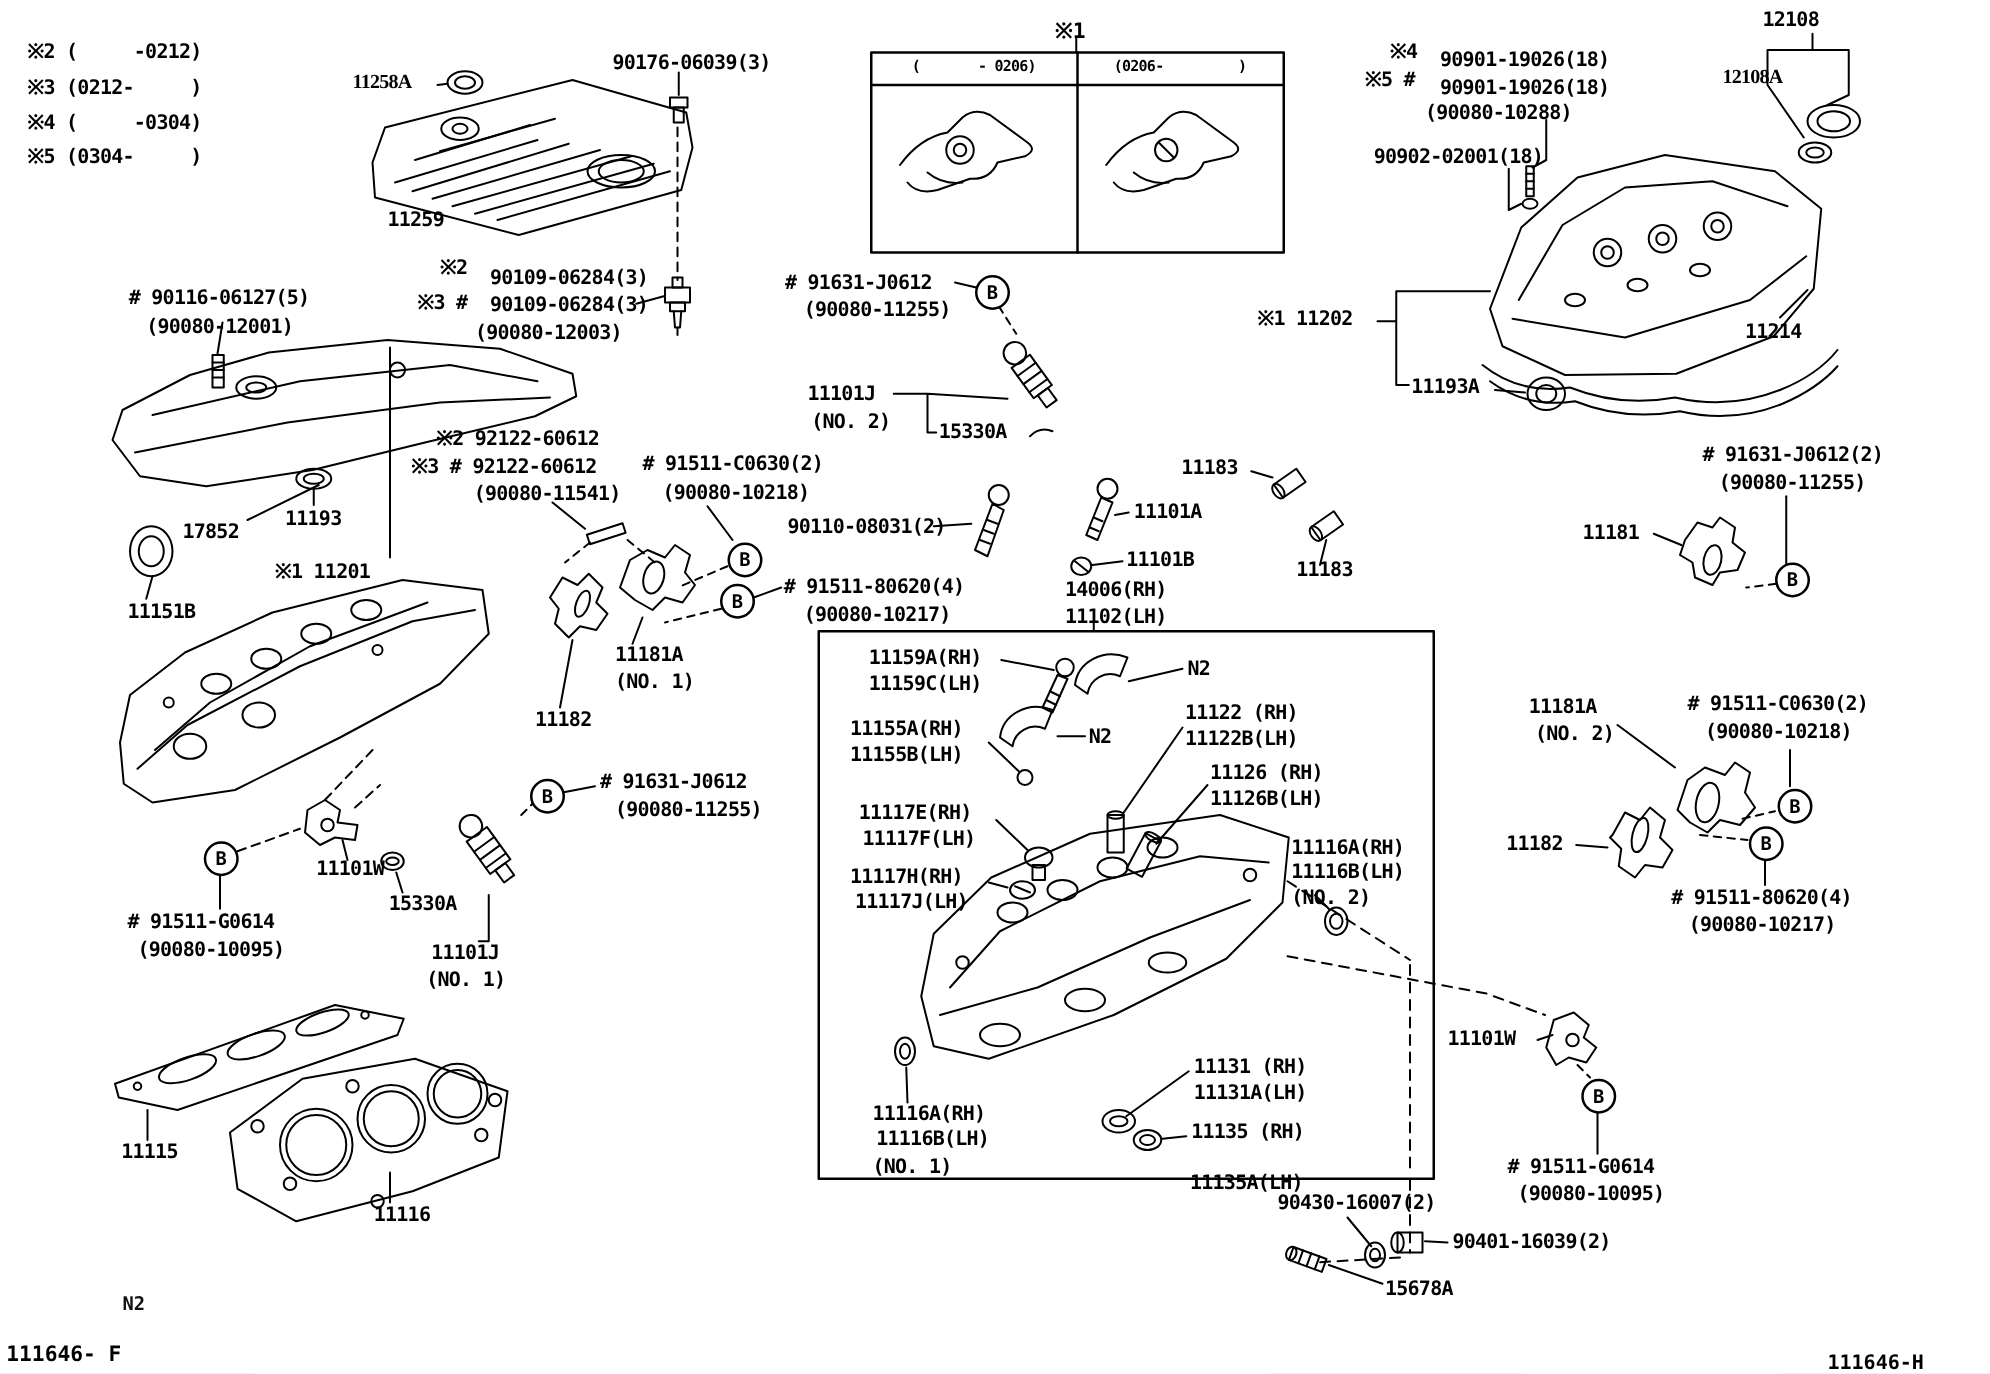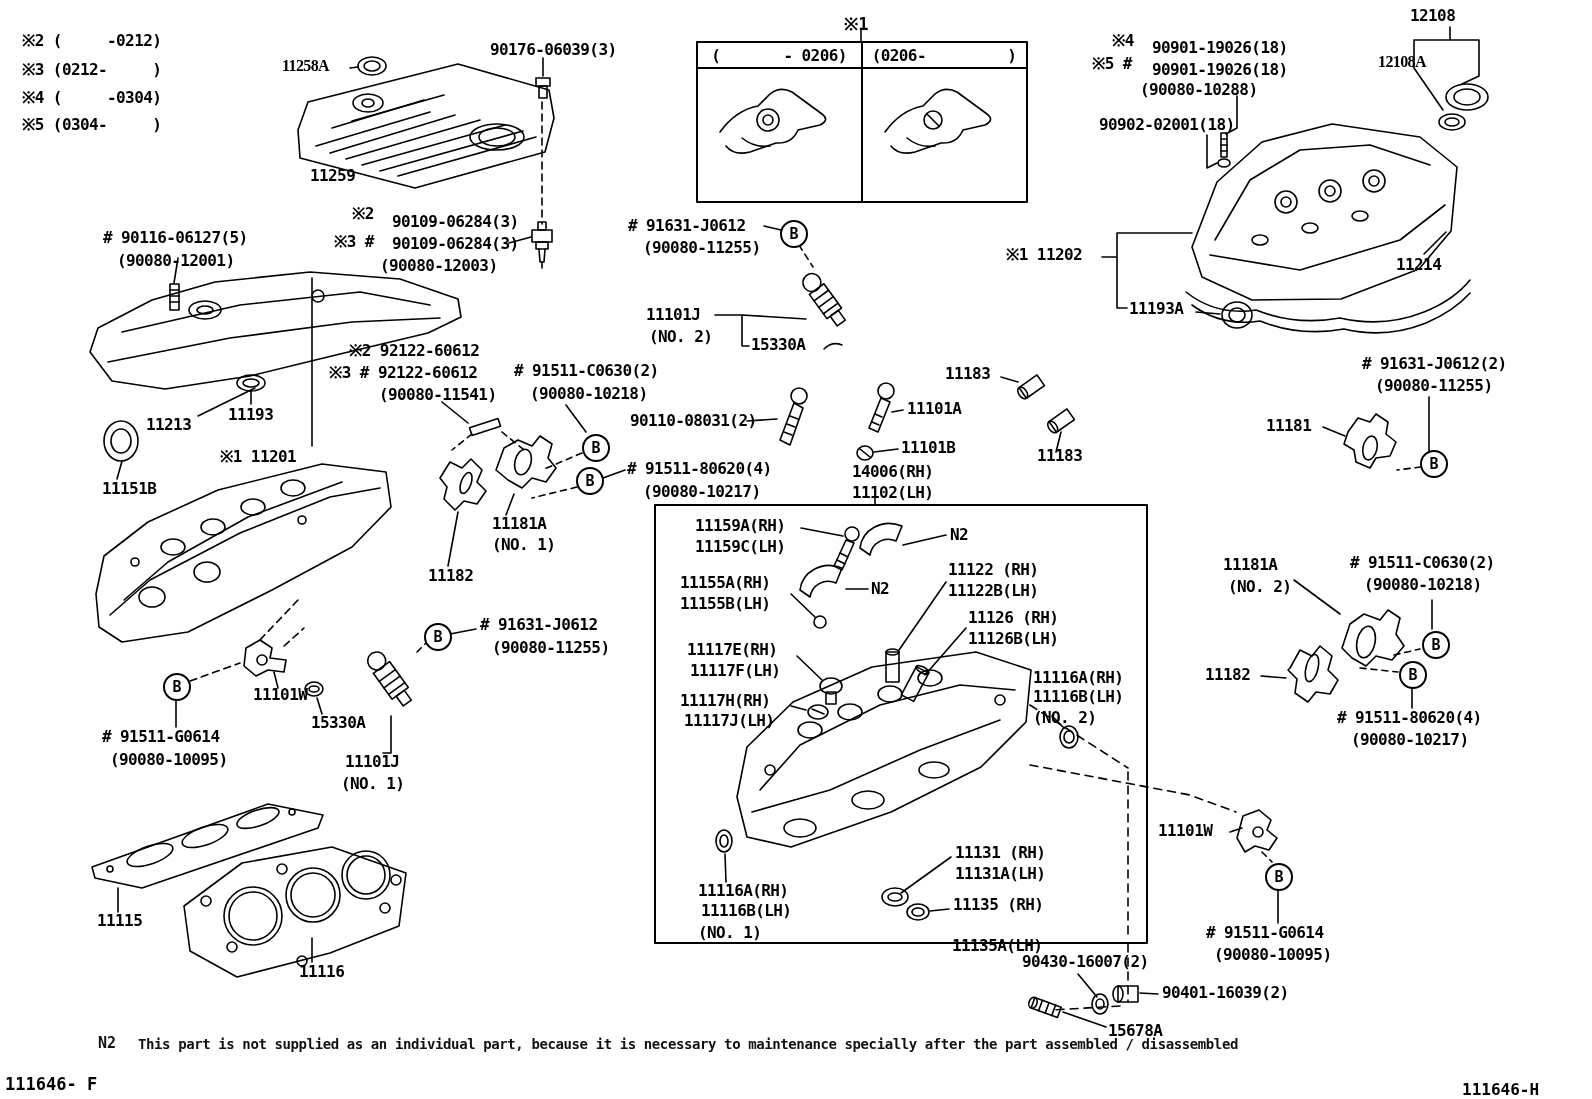--- a/index.html
+++ b/index.html
@@ -6,21 +6,21 @@
   .stage{position:relative;width:1592px;height:1099px;background:#ffffff;overflow:hidden;
          font-family:"DejaVu Sans Mono","Liberation Mono",monospace;}
   .layer{position:absolute;left:0;top:0;width:100%;height:100%;}
   svg.sketch{position:absolute;left:0;top:0;}
   svg.sketch *{vector-effect:non-scaling-stroke;}
   .lbl{position:absolute;font-weight:700;font-size:16px;line-height:1.05;color:#000;
        white-space:pre;letter-spacing:-0.6px;}
   .bmark{position:absolute;width:24px;height:24px;border:2px solid #000;border-radius:50%;
          display:flex;align-items:center;justify-content:center;
          font-weight:700;font-size:15px;color:#000;background:#fff;}
-  .inset-hdr{position:absolute;font-weight:700;font-size:16px;color:#000;text-align:center;
+  .inset-hdr{position:absolute;font-weight:700;font-size:12px;color:#000;text-align:center;
              white-space:pre;letter-spacing:-0.6px;}
   .marker{position:absolute;font-weight:700;font-size:17px;color:#000;white-space:pre;}
   .footnote-prefix{position:absolute;left:98px;top:1034px;font-weight:700;font-size:15px;color:#111;}
   .footnote-text{position:absolute;left:138px;top:1036px;font-weight:600;font-size:14px;color:#111;
                  letter-spacing:-0.4px;white-space:pre;}
   .footer-left{position:absolute;left:5px;top:1074px;font-weight:700;font-size:17px;color:#000;}
   .footer-right{position:absolute;left:1462px;top:1080px;font-weight:700;font-size:16px;color:#000;}
 </style>
 </head>
 <body>
@@ -415,21 +415,20 @@
       <path d="M312,962 L312,938"></path>
     </g>
   </svg>
 
   <div class="layer" id="label-layer">
     <span class="marker" style="left:844px;top:12px">※1</span>
     <span class="inset-hdr" style="left:699px;top:46px;width:160px">(       - 0206)</span>
     <span class="inset-hdr" style="left:864px;top:46px;width:160px">(0206-         )</span>
 
     <span class="footnote-prefix">N2</span>
-    <span class="footnote-text">This part is not supplied as an individual part, because it is necessary to maintenance specially after the part assembled / disassembled</span>
     <span class="footer-left">111646- F</span>
     <span class="footer-right">111646-H</span>
   <span class="lbl" style="left: 22px; top: 33px;">※2 (     -0212)</span>
       <span class="lbl" style="left: 22px; top: 62px;">※3 (0212-     )</span>
       <span class="lbl" style="left: 22px; top: 90px;">※4 (     -0304)</span>
       <span class="lbl" style="left: 22px; top: 117px;">※5 (0304-     )</span>
       <span class="lbl" style="left: 282px; top: 58px; font-family: Liberation Serif, serif;">11258A</span>
       <span class="lbl" style="left: 310px; top: 168px;">11259</span>
       <span class="lbl" style="left: 490px; top: 42px;">90176-06039(3)</span>
       <span class="lbl" style="left: 352px; top: 206px;">※2</span>
@@ -443,21 +442,21 @@
       <span class="lbl" style="left: 1152px; top: 40px;">90901-19026(18)</span>
       <span class="lbl" style="left: 1092px; top: 56px;">※5 #</span>
       <span class="lbl" style="left: 1152px; top: 62px;">90901-19026(18)</span>
       <span class="lbl" style="left: 1140px; top: 82px;">(90080-10288)</span>
       <span class="lbl" style="left: 1099px; top: 117px;">90902-02001(18)</span>
       <span class="lbl" style="left: 1410px; top: 8px;">12108</span>
       <span class="lbl" style="left: 1378px; top: 54px; font-family: Liberation Serif, serif;">12108A</span>
       <span class="lbl" style="left: 1396px; top: 257px;">11214</span>
       <span class="lbl" style="left: 1006px; top: 247px;">※1 11202</span>
       <span class="lbl" style="left: 1129px; top: 301px;">11193A</span>
-      <span class="lbl" style="left: 146px; top: 417px;">11213</span>
+      <span class="lbl" style="left: 146px; top: 417px;">17852</span>
       <span class="lbl" style="left: 228px; top: 407px;">11193</span>
       <span class="lbl" style="left: 220px; top: 449px;">※1 11201</span>
       <span class="lbl" style="left: 102px; top: 481px;">11151B</span>
       <span class="lbl" style="left: 349px; top: 343px;">※2 92122-60612</span>
       <span class="lbl" style="left: 329px; top: 365px;">※3 # 92122-60612</span>
       <span class="lbl" style="left: 379px; top: 387px;">(90080-11541)</span>
       <span class="lbl" style="left: 628px; top: 218px;"># 91631-J0612</span>
       <span class="lbl" style="left: 643px; top: 240px;">(90080-11255)</span>
       <span class="lbl" style="left: 646px; top: 307px;">11101J</span>
       <span class="lbl" style="left: 649px; top: 329px;">(NO. 2)</span>

